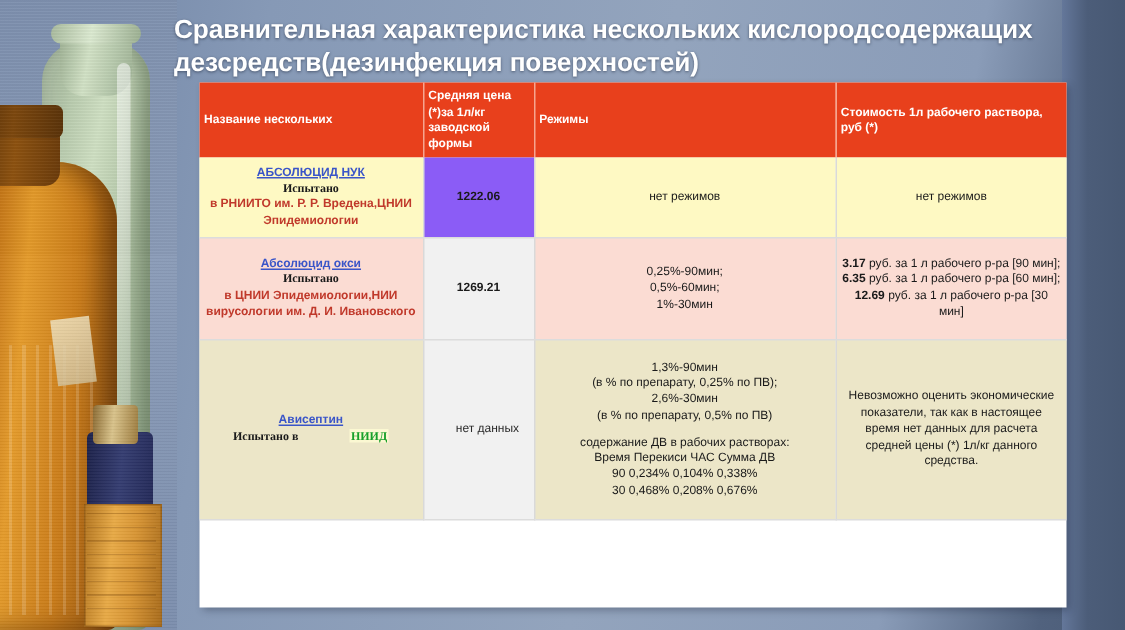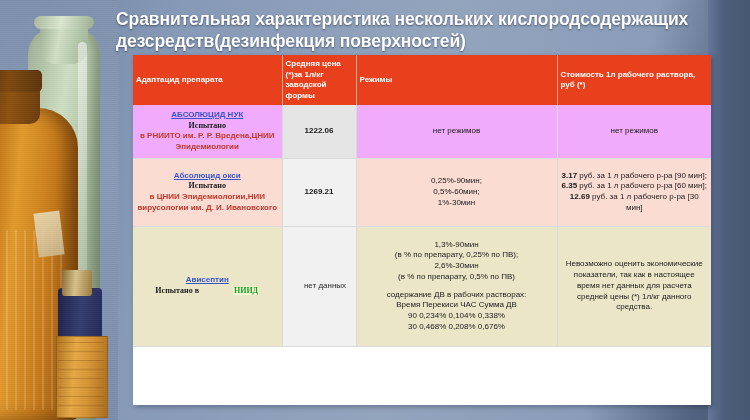--- a/index.html
+++ b/index.html
@@ -122,22 +122,22 @@
   thead th:last-child{border-right:none;}
 
   td{
     font-size:8px;text-align:center;vertical-align:middle;
     padding:4px 4px;line-height:1.35;color:#1a1a1a;
     border-right:1px solid #d9d9d9;
     border-bottom:1px solid #dcdcdc;
   }
   td:last-child{border-right:none;}
 
-  tr.r-pink td{background:#f0abfc;}
-  tr.r-pink td.c-plain{background:#e5e5e5;margin-top:24px;}
+  tr.r-pink td{background:#fef9c3;}
+  tr.r-pink td.c-plain{background:#8b5cf6;margin-top:24px;}
   tr.r-pink2 td{background:#fbdcd3;}
   tr.r-pink2 td.c-plain{background:#f1f1f1;}
   tr.r-cream td{background:#ece6c8;}
   tr.r-cream td.c-plain{background:#f1f1f1;}
   tr.r-cream2 td{background:#e8e0bd;}
   tr.r-cream2 td.c-plain{background:#f1f1f1;}
 
   .h1{height:53px;} .h2{height:68px;} .h3{height:120px;} .h4{height:60px;}
 
   .drug-link{
@@ -181,21 +181,21 @@
   <div class="table-wrap">
     <table>
       <colgroup>
           <col class="c1">
           <col class="c2">
           <col class="c3">
           <col class="c4">
         </colgroup>
       <thead>
         <tr>
-          <th>Адаптацид препарата</th>
+          <th>Название нескольких</th>
           <th>
             <span class="blk">Средняя цена</span>
             <span class="blk">(*)за 1л/кг</span>
             <span class="blk">заводской</span>
             <span class="blk">формы</span>
           </th>
           <th>Режимы</th>
           <th>
             <span class="blk">Стоимость 1л рабочего раствора,</span>
             <span class="blk">руб (*)</span>

